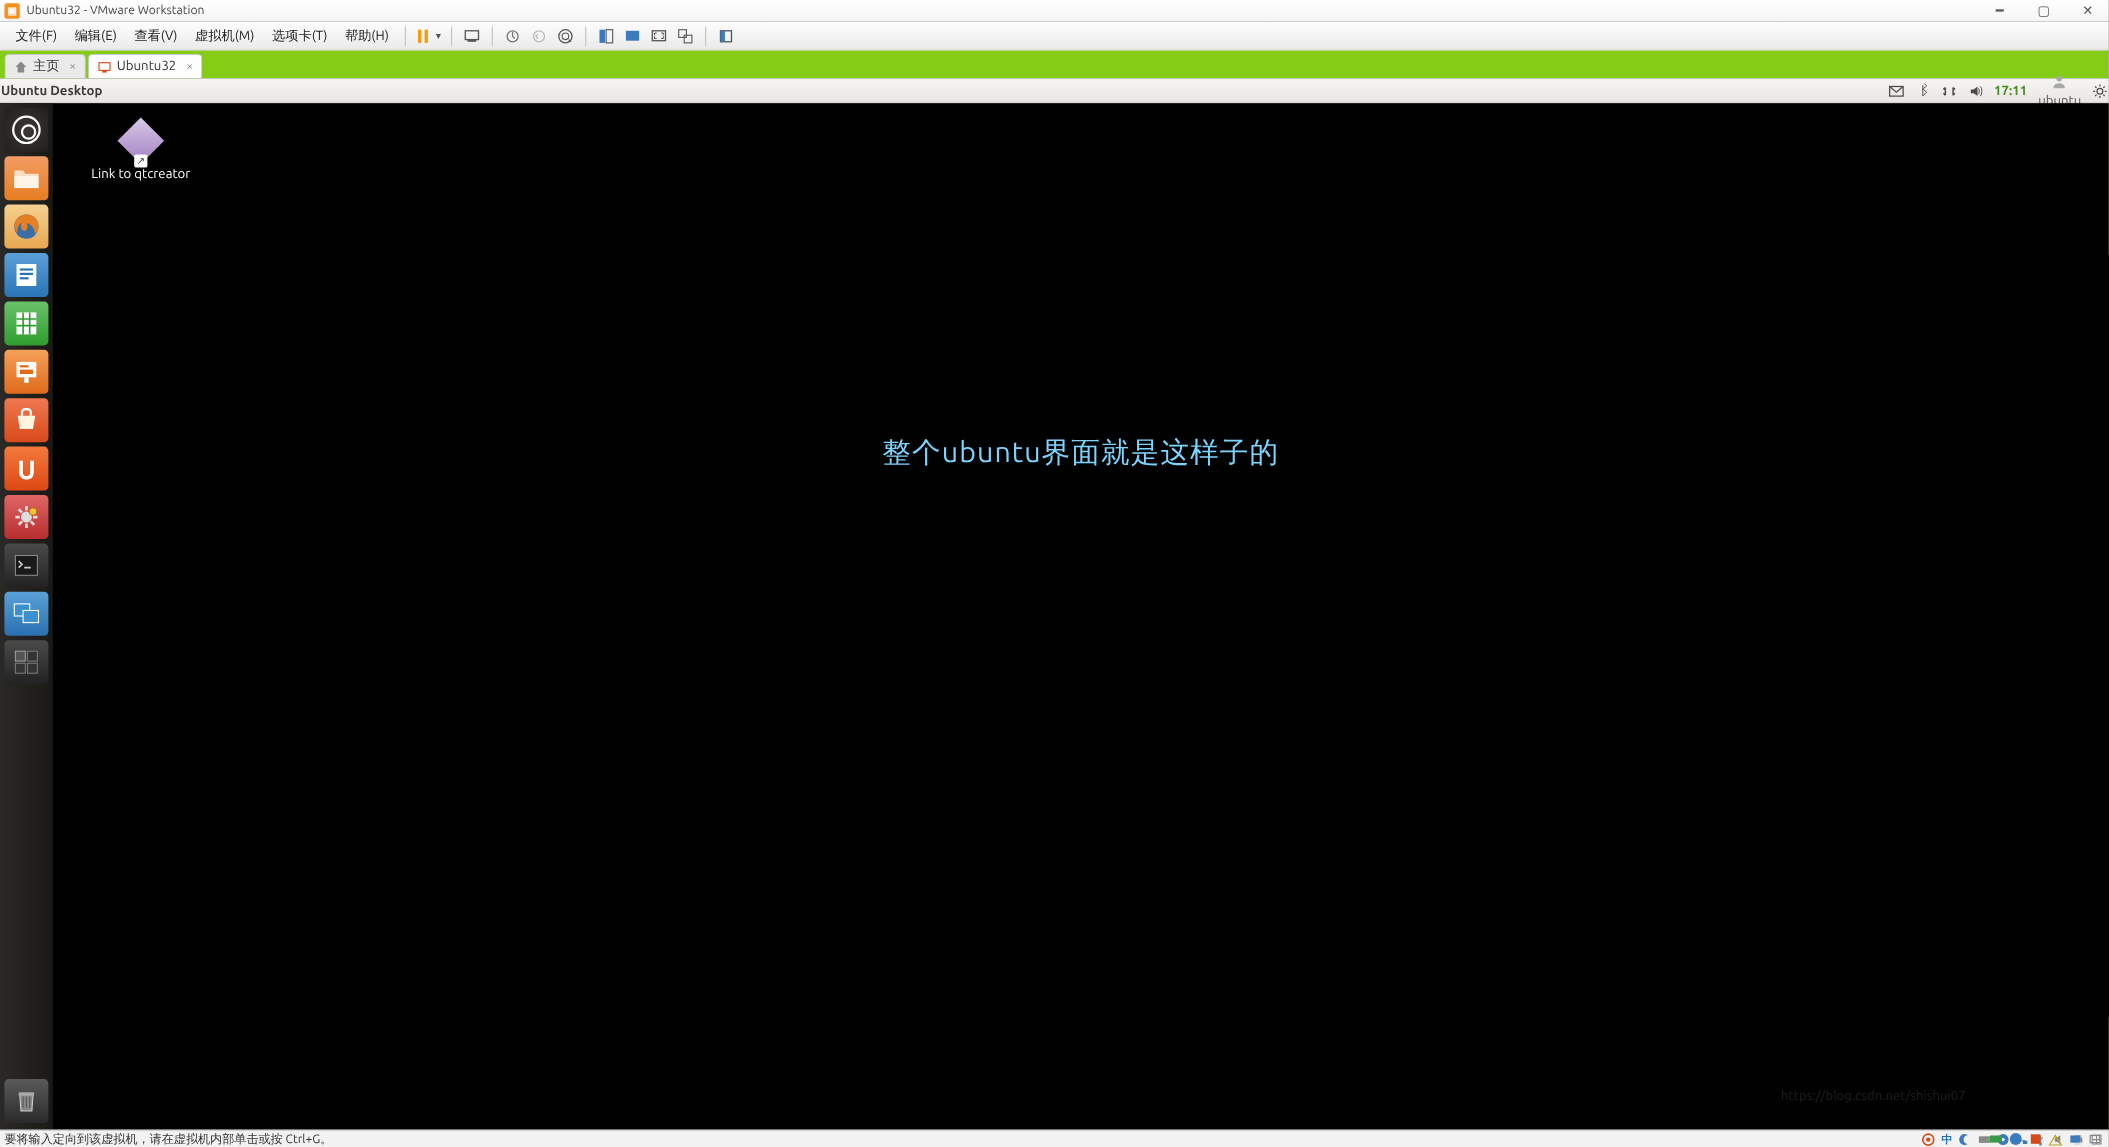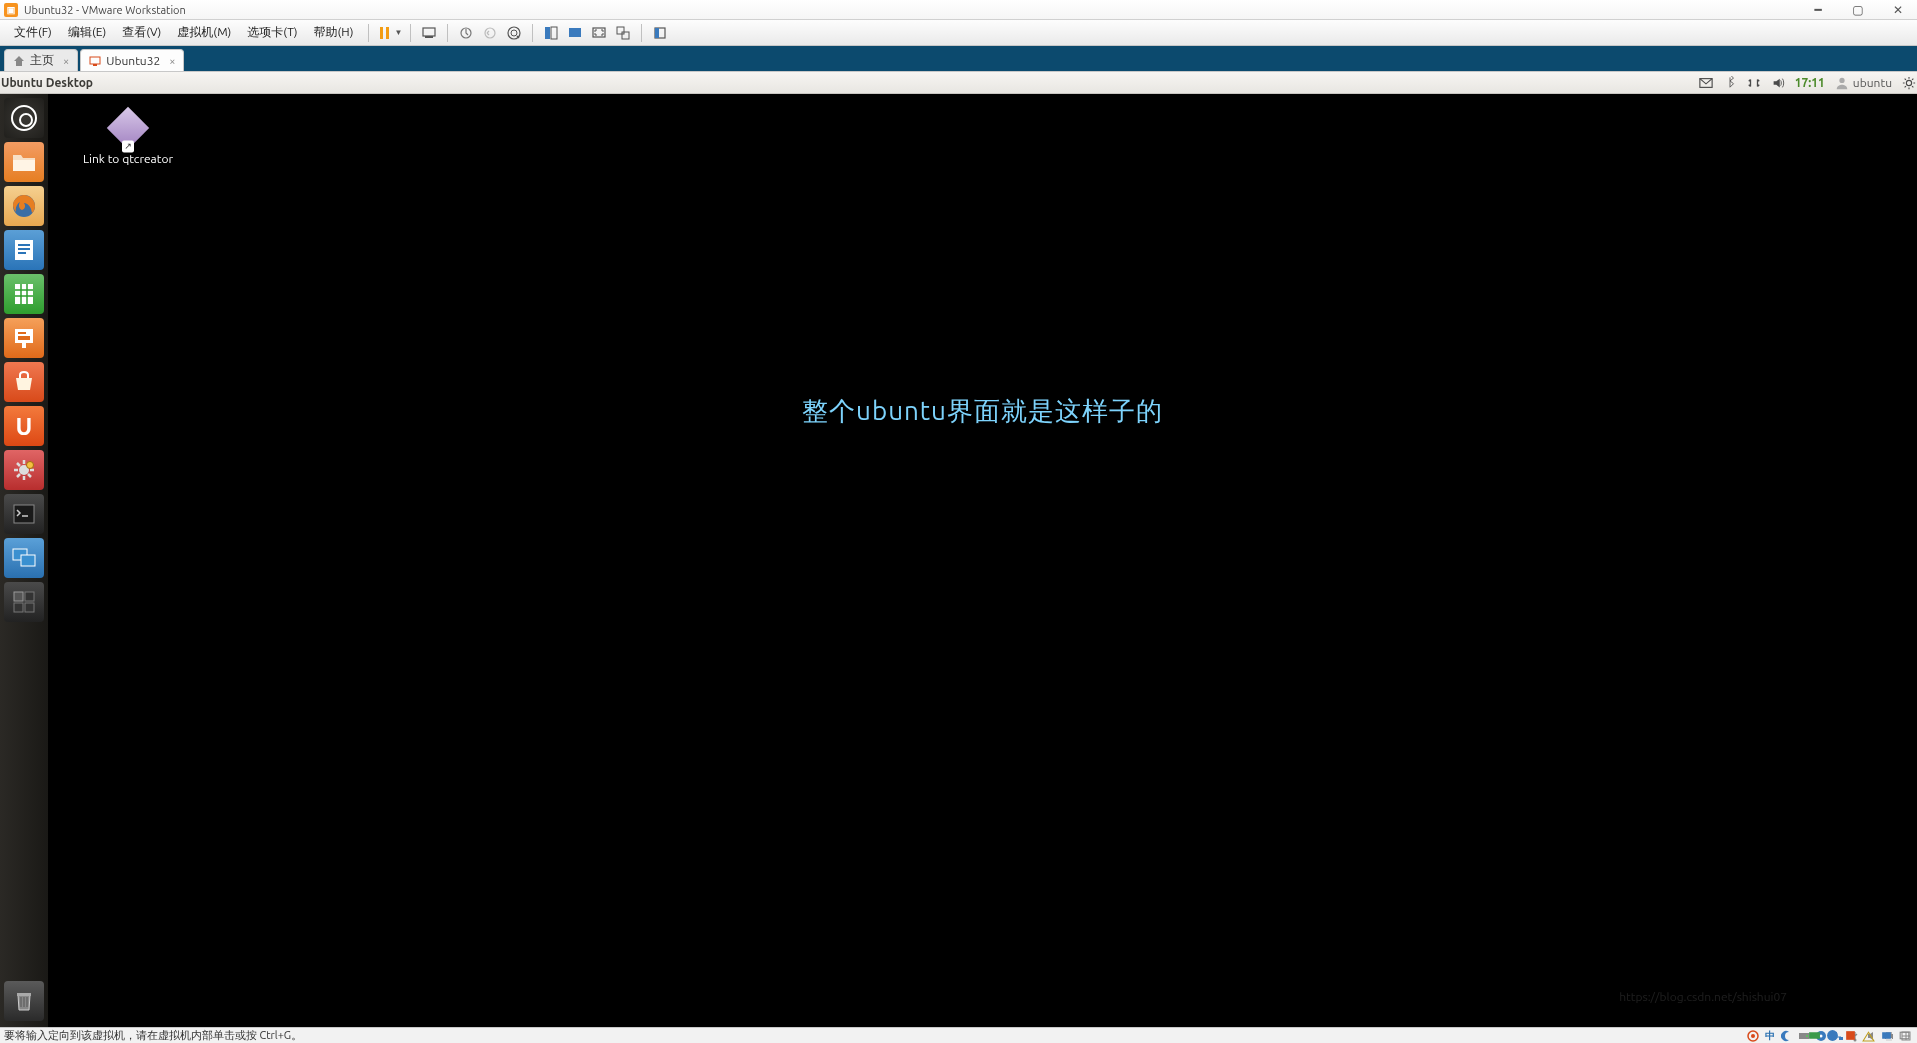--- a/index.html
+++ b/index.html
@@ -17,33 +17,33 @@
 .vmware-menubar .menu-item { padding: 0 8px; height: 100%; display: flex; align-items: center; cursor: pointer; }
 .vmware-menubar .tb-sep { width: 1px; height: 18px; background: #c0c0c0; margin: 0 6px; }
 .vmware-menubar .tb-btn { width: 20px; height: 20px; display: flex; align-items: center; justify-content: center; margin: 0 2px; cursor: pointer; border-radius:2px;}
 .tb-btn svg { width: 16px; height: 16px; }
 .tb-pause { display:flex; align-items:center; margin:0 2px;}
 .tb-pause-bars { display:flex; gap:3px; padding:0 3px;}
 .tb-pause-bars span{ width:3px; height:12px; background:#f39c12;}
 .tb-pause-arrow{ font-size:8px; color:#555; margin-left:3px;}
 
 
-.vmware-tabs { height: 26px; background: #0c4a6e; border-bottom: 1px solid #c8c8c8; display: flex; align-items: flex-end; padding: 0 4px; }
+.vmware-tabs { height: 26px; background: #84cc16; border-bottom: 1px solid #c8c8c8; display: flex; align-items: flex-end; padding: 0 4px; }
 .vm-tab { height: 22px; background: #fdfdfd; border: 1px solid #c8c8c8; border-bottom: none; border-radius: 4px 4px 0 0; display: flex; align-items: center; padding: 0 8px; margin-right: 2px; font-size: 12px; color: #333; cursor: pointer; gap: 5px;}
 .vm-tab.inactive { background: #eaeaea; }
 .vm-tab .tab-icon { width: 12px; height: 12px; display:flex; align-items:center; justify-content:center;}
 .vm-tab .close-x { color:#888; font-size:11px; margin-left:4px; cursor:pointer;}
 
 
 .ubuntu-panel { height: 22px; background: linear-gradient(#f7f5f2, #e8e6e2); border-bottom: 1px solid #c8c6c2; display: flex; align-items: center; padding: 0 1px; font-size: 12px; color: #3c3b37; font-weight: bold;}
 .ubuntu-panel .panel-title { flex: 1; }
 .ubuntu-panel .panel-right { display: flex; gap: 10px; font-weight:normal;}
 .ubuntu-panel .panel-right .ind { display:flex; align-items:center; justify-content:center;}
 .ubuntu-panel .time { color: #4b8a2a; font-weight: bold; }
-.ubuntu-panel .user { display:flex; align-items:center; gap:4px; color:#555;}
+.ubuntu-panel .user { display:flex; align-items:center; gap:4px; color:#555;flex-direction:column;}
 .panel-right svg{width:14px;height:14px;fill:#4a4a4a;}
 
 
 .vm-display-wrap { position: absolute; top: 94px; left: 0; right: 0; bottom: 16px; background: #000; }
 .vm-display { position:absolute; inset:0; background:#000; }
 
 
 .unity-launcher { position: absolute; left: 0; top: 0; bottom: 0; width: 48px; background: linear-gradient(90deg, #2b2925 0%, #1a1916 100%); display: flex; flex-direction: column; align-items: center; padding-top: 4px; gap: 4px; }
 .launcher-item { width: 40px; height: 40px; border-radius: 4px; display: flex; align-items: center; justify-content: center; cursor: pointer; position:relative;}
 .launcher-item.dash { background: radial-gradient(circle,#3a3834,#201f1c); }

